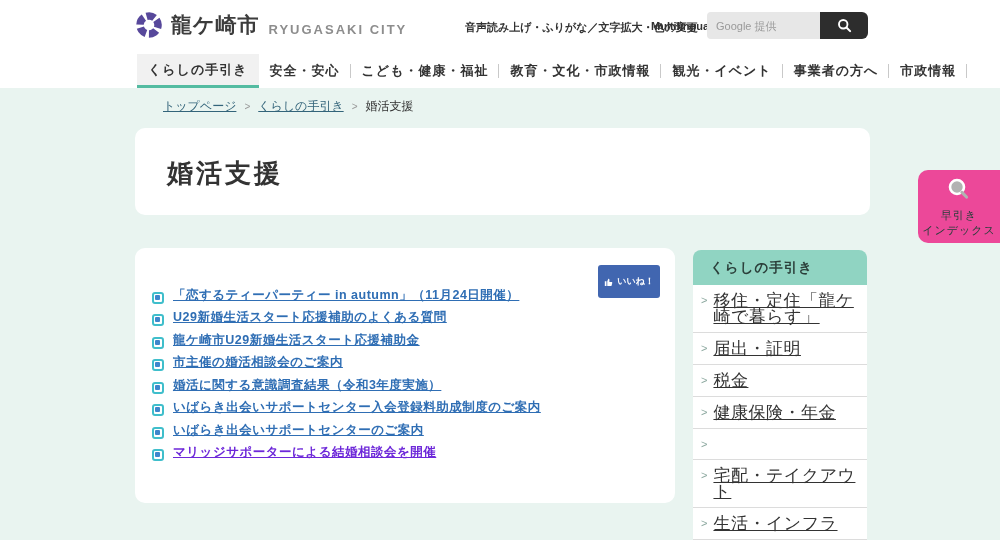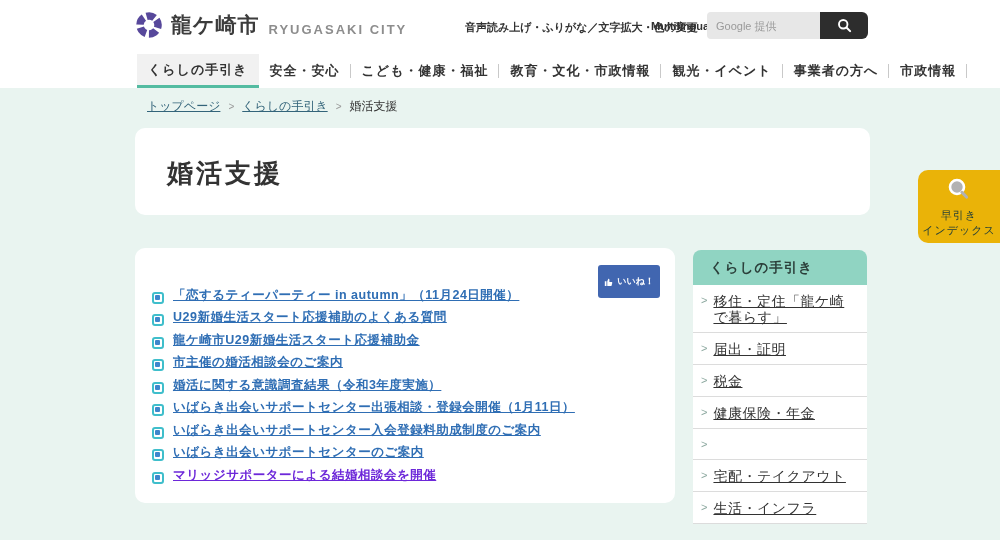--- a/index.html
+++ b/index.html
@@ -42,36 +42,36 @@
   .nav-item {
     position:relative; padding:0 11px; line-height:34px; font-size:13px; font-weight:bold;
     letter-spacing:1px; color:#333; cursor:pointer; white-space:nowrap;
   }
   .nav-item.active { background:#f1f1f1; border-bottom:3px solid #54bba1; line-height:31px; }
   .nav-item:not(.active)::after {
     content:""; position:absolute; right:0; top:10px; width:1px; height:14px; background:#c9c9c9;
   }
 
   
-  .breadcrumb { position:absolute; top:98px; left:147px; font-size:12px; color:#666; display:flex; align-items:center; }
+  .breadcrumb { position:absolute; top:98px; left:163px; font-size:12px; color:#666; display:flex; align-items:center; }
   .breadcrumb a { color:#33647a; text-decoration:underline; }
   .crumb-sep { color:#999; font-size:10px; margin:0 8px; }
   .crumb-current { color:#333; }
 
   
   .title-card {
     position:absolute; left:135px; top:128px; width:735px; height:87px;
     background:#fff; border-radius:10px;
   }
   .title-card h1 { padding:28px 0 0 32px; font-size:26px; font-weight:600; color:#333; letter-spacing:3px; }
 
   
   .quick-index {
     position:absolute; left:918px; top:170px; width:82px; height:73px;
-    background:#eab308; border-radius:10px 0 0 10px; text-align:center; cursor:pointer;
+    background:#ec4899; border-radius:10px 0 0 10px; text-align:center; cursor:pointer;
     padding-top:6px; font-size:11px; color:#233f39; line-height:15px; letter-spacing:1px;
   }
 
   
   .content-card {
     position:absolute; left:135px; top:248px; width:540px; height:255px;
     background:#fff; border-radius:10px;
   }
   .like-button {
     position:absolute; top:17px; right:15px; height:33px; padding:0 6px;
@@ -100,21 +100,21 @@
     height:35px; background:#90d4c2; border-radius:8px 8px 0 0;
     line-height:35px; padding-left:17px; font-size:13.5px; font-weight:bold;
     color:#2b3f3a; letter-spacing:1px;
   }
   .sidebar ul { list-style:none; }
   .sidebar li {
     background:#fff; border-bottom:1px solid #dcdcdc;
     padding:8px 8px 7px 8px; display:flex; align-items:flex-start; cursor:pointer;
   }
   .side-chevron { color:#8ba89f; font-size:11px; line-height:15px; margin-right:6px; flex:none; }
-  .sidebar li a { font-size:14px; color:#333; text-decoration:underline; line-height:16px; letter-spacing:0.5px; }
+  .sidebar li a { font-size:17px; color:#333; text-decoration:underline; line-height:16px; letter-spacing:0.5px; }
 </style>
 </head>
 <body>
 
 <header class="site-header">
   <div class="logo">
     <svg class="logo-mark" viewBox="0 0 28 28">
       <circle cx="14" cy="14" r="9" fill="none" stroke="#57489b" stroke-width="7.5" stroke-dasharray="8.3 3" transform="rotate(-35 14 14)"></circle>
     </svg>
     <span class="logo-jp">龍ケ崎市</span>
@@ -189,24 +189,20 @@
       <li>
         <span class="doc-icon"></span>
         <a class="">市主催の婚活相談会のご案内</a>
       </li>
       <li>
         <span class="doc-icon"></span>
         <a class="">婚活に関する意識調査結果（令和3年度実施）</a>
       </li>
       <li>
         <span class="doc-icon"></span>
-        <a class="">いばらき出会いサポートセンター出張相談・登録会開催（1月11日）</a>
-      </li>
-      <li>
-        <span class="doc-icon"></span>
         <a class="">いばらき出会いサポートセンター入会登録料助成制度のご案内</a>
       </li>
       <li>
         <span class="doc-icon"></span>
         <a class="">いばらき出会いサポートセンターのご案内</a>
       </li>
       <li>
         <span class="doc-icon"></span>
         <a class="visited">マリッジサポーターによる結婚相談会を開催</a>
       </li>

